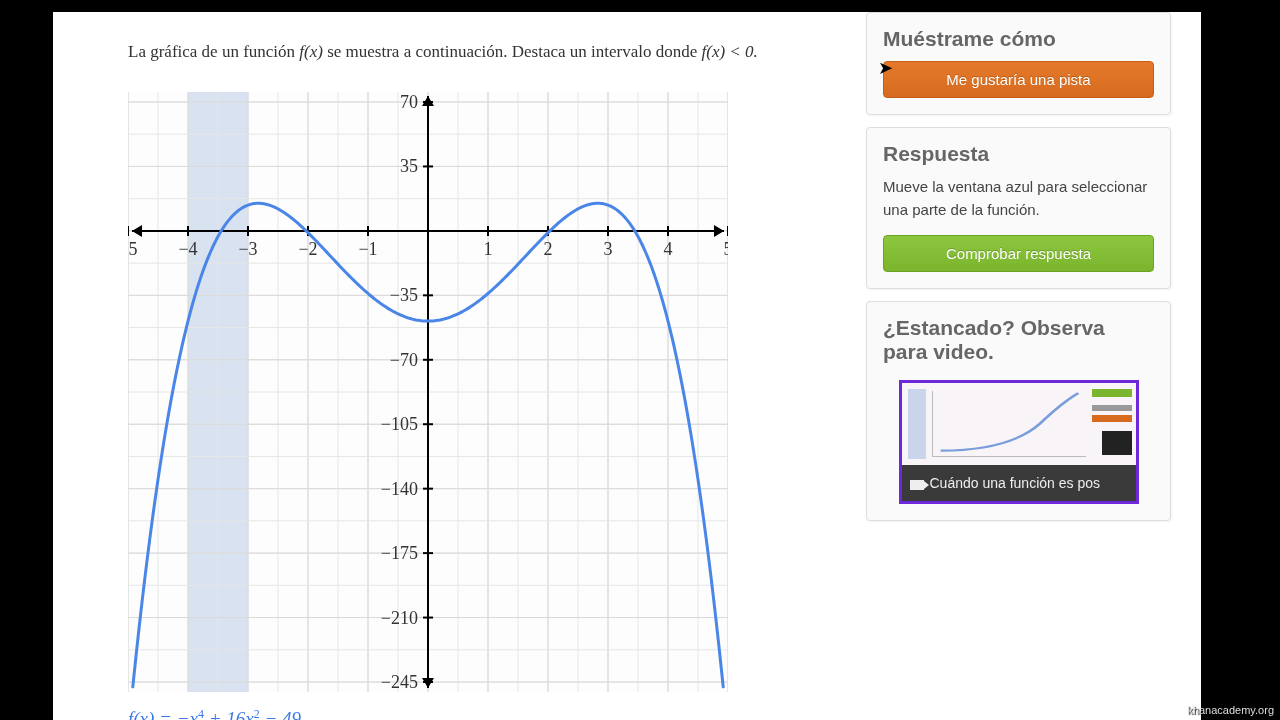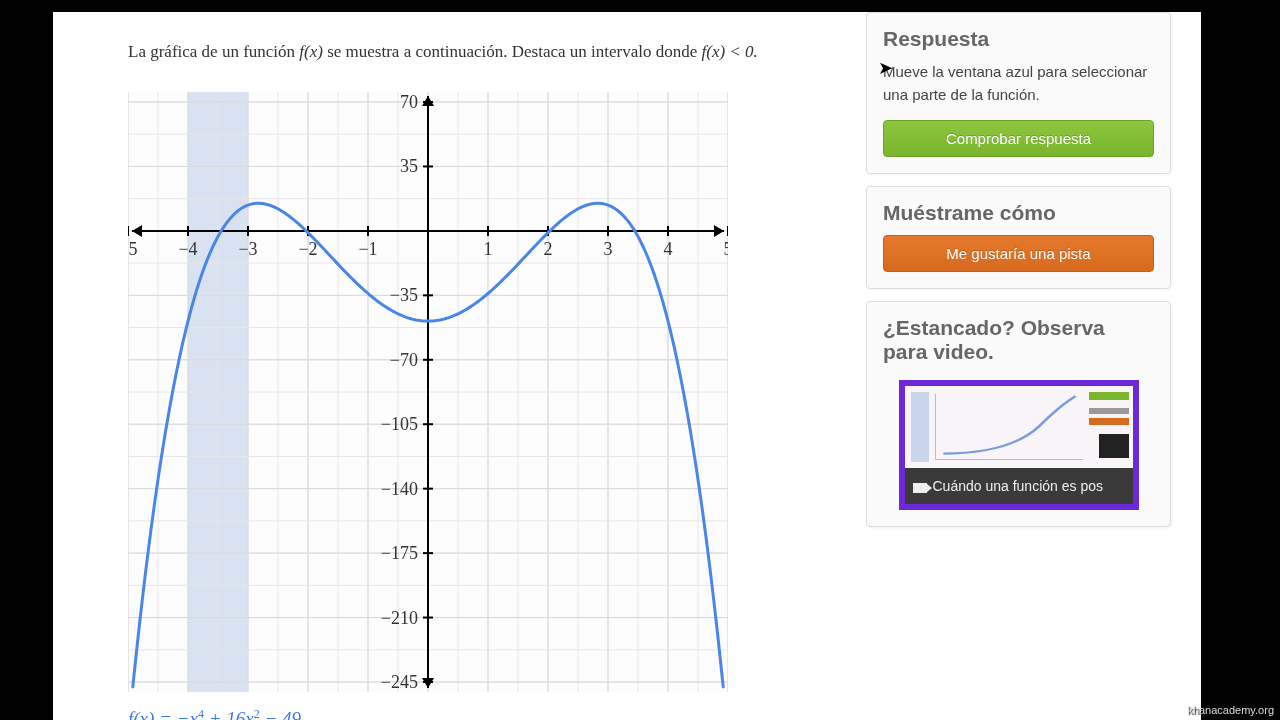--- a/index.html
+++ b/index.html
@@ -91,21 +91,21 @@
     background: linear-gradient(#8dc63f, #7ab52d);
     border: 1px solid #6da324;
     text-shadow: 0 -1px rgba(0,0,0,0.2);
   }
   .btn-orange {
     background: linear-gradient(#e5792b, #d66a1e);
     border: 1px solid #c55d15;
     text-shadow: 0 -1px rgba(0,0,0,0.2);
   }
   .video-thumb {
-    border: 6px solid #6d28d9;
+    border: 3px solid #6d28d9;
     width: 240px;
     margin: 16px auto 0 auto;
     background: #c2410c;
     cursor: pointer;
   }
   .video-preview {
     height: 82px;
     background: #f8f4f8;
     position: relative;
     overflow: hidden;
@@ -280,28 +280,28 @@
       </svg>
   </div>
 
   <div class="formula">
     <span class="math-var">f</span>(<span class="math-var">x</span>) = −<span class="math-var">x</span><sup>4</sup> + 16<span class="math-var">x</span><sup>2</sup> − 49
   </div>
 
   <div class="sidebar">
 
     <div class="panel">
+      <div class="panel-title">Muéstrame cómo</div>
+      <button class="btn btn-orange">Me gustaría una pista</button>
+    </div>
+
+    <div class="panel">
       <div class="panel-title">Respuesta</div>
       <div class="panel-text">Mueve la ventana azul para seleccionar una parte de la función.</div>
       <button class="btn btn-green">Comprobar respuesta</button>
-    </div>
-
-    <div class="panel">
-      <div class="panel-title">Muéstrame cómo</div>
-      <button class="btn btn-orange">Me gustaría una pista</button>
     </div>
 
     <div class="panel">
       <div class="panel-title" style="line-height:1.15">¿Estancado? Observa para video.</div>
       <div class="video-thumb">
         <div class="video-preview">
           <div style="position:absolute;left:6px;top:6px;width:18px;height:70px;background:#c8d5ea;"></div>
           <div style="position:absolute;left:30px;top:8px;right:50px;bottom:8px;border-left:1px solid #bbb;border-bottom:1px solid #bbb;">
             <svg width="100%" height="100%" viewBox="0 0 100 60" preserveAspectRatio="none">
               <path d="M5 55 Q 50 55 70 30 Q 85 10 95 2" stroke="#7a9edb" stroke-width="2" fill="none"></path>

